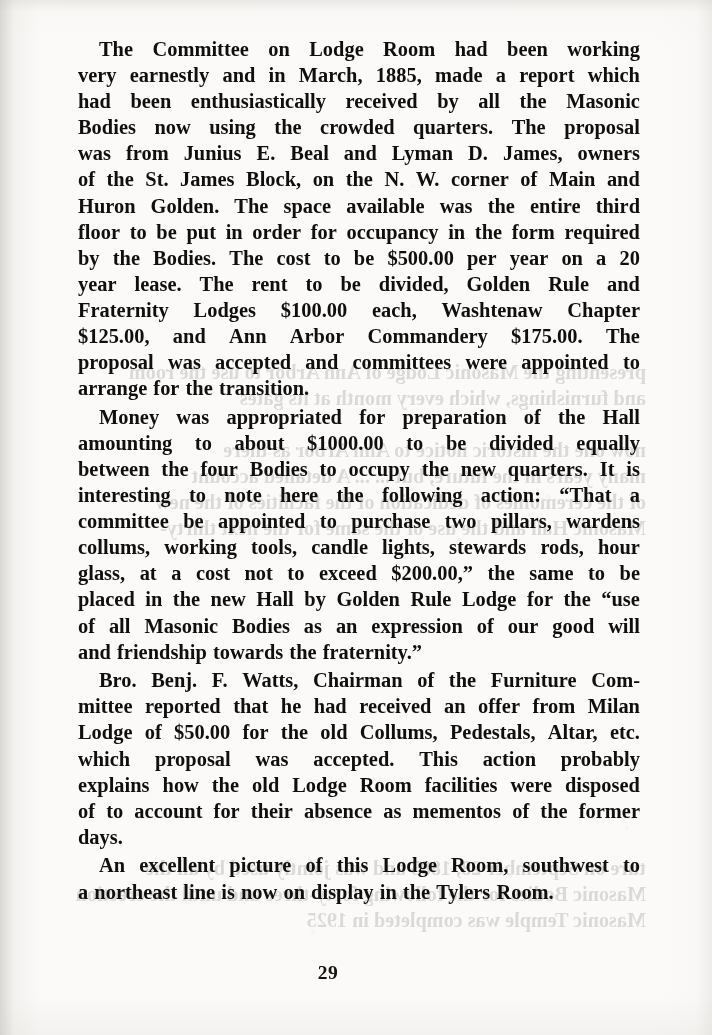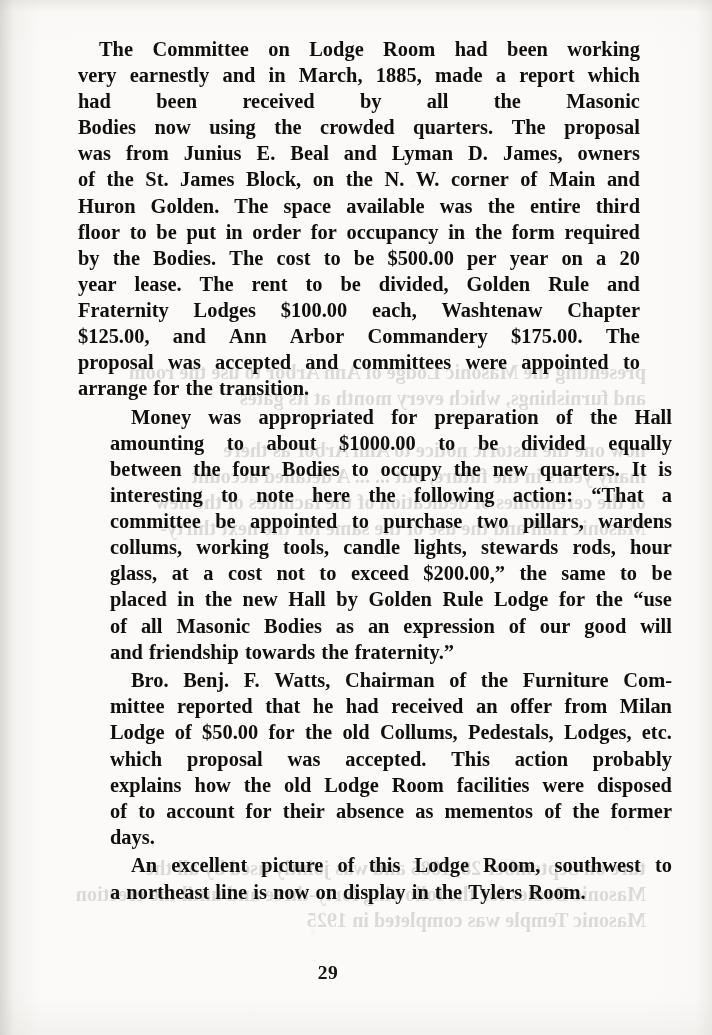--- a/index.html
+++ b/index.html
@@ -76,21 +76,21 @@
 
   
   #text {
     position: absolute;
     left: 0;
     top: 0;
     width: 615px;
   }
 
   .para { margin: 0; }
-  .para.gap { margin-top: 2.5px; padding-left: 32px; }
+  .para.gap { margin-top: 2.5px; }
 
   .ln {
     position: relative;
     display: flex;
     width: 562px;
     margin-left: 78px;
     height: 26.1px;
     line-height: 26.1px;
     color: #100f0e;
     font-size: 20.4px;
@@ -158,21 +158,21 @@
       <span class="bl">&nbsp;</span>
       <span class="bl">ture on September 28, 1885 and was jointly used by all the</span>
       <span class="bl">Masonic Bodies for the following forty-three and until the erection</span>
       <span class="bl">Masonic Temple was completed in 1925</span>
     </div>
 
   <div id="text" style="padding-top: 36px;">
       <div class="para">
         <div class="ln just ind"><span class="w">The</span><span class="w">Committee</span><span class="w">on</span><span class="w">Lodge</span><span class="w">Room</span><span class="w">had</span><span class="w">been</span><span class="w">working</span></div>
         <div class="ln just"><span class="w">very</span><span class="w">earnestly</span><span class="w">and</span><span class="w">in</span><span class="w">March,</span><span class="w">1885,</span><span class="w">made</span><span class="w">a</span><span class="w">report</span><span class="w">which</span></div>
-        <div class="ln just"><span class="w">had</span><span class="w">been</span><span class="w">received</span><span class="w">by</span><span class="w">all</span><span class="w">the</span><span class="w">Masonic</span></div>
+        <div class="ln just"><span class="w">had</span><span class="w">been</span><span class="w">enthusiastically</span><span class="w">received</span><span class="w">by</span><span class="w">all</span><span class="w">the</span><span class="w">Masonic</span></div>
         <div class="ln just"><span class="w">Bodies</span><span class="w">now</span><span class="w">using</span><span class="w">the</span><span class="w">crowded</span><span class="w">quarters.</span><span class="w">The</span><span class="w">proposal</span></div>
         <div class="ln just"><span class="w">was</span><span class="w">from</span><span class="w">Junius</span><span class="w">E.</span><span class="w">Beal</span><span class="w">and</span><span class="w">Lyman</span><span class="w">D.</span><span class="w">James,</span><span class="w">owners</span></div>
         <div class="ln just"><span class="w">of</span><span class="w">the</span><span class="w">St.</span><span class="w">James</span><span class="w">Block,</span><span class="w">on</span><span class="w">the</span><span class="w">N.</span><span class="w">W.</span><span class="w">corner</span><span class="w">of</span><span class="w">Main</span><span class="w">and</span></div>
         <div class="ln just"><span class="w">Huron</span><span class="w">Golden.</span><span class="w">The</span><span class="w">space</span><span class="w">available</span><span class="w">was</span><span class="w">the</span><span class="w">entire</span><span class="w">third</span></div>
         <div class="ln just"><span class="w">floor</span><span class="w">to</span><span class="w">be</span><span class="w">put</span><span class="w">in</span><span class="w">order</span><span class="w">for</span><span class="w">occupancy</span><span class="w">in</span><span class="w">the</span><span class="w">form</span><span class="w">required</span></div>
         <div class="ln just"><span class="w">by</span><span class="w">the</span><span class="w">Bodies.</span><span class="w">The</span><span class="w">cost</span><span class="w">to</span><span class="w">be</span><span class="w">$500.00</span><span class="w">per</span><span class="w">year</span><span class="w">on</span><span class="w">a</span><span class="w">20</span></div>
         <div class="ln just"><span class="w">year</span><span class="w">lease.</span><span class="w">The</span><span class="w">rent</span><span class="w">to</span><span class="w">be</span><span class="w">divided,</span><span class="w">Golden</span><span class="w">Rule</span><span class="w">and</span></div>
         <div class="ln just"><span class="w">Fraternity</span><span class="w">Lodges</span><span class="w">$100.00</span><span class="w">each,</span><span class="w">Washtenaw</span><span class="w">Chapter</span></div>
         <div class="ln just"><span class="w">$125.00,</span><span class="w">and</span><span class="w">Ann</span><span class="w">Arbor</span><span class="w">Commandery</span><span class="w">$175.00.</span><span class="w">The</span></div>
         <div class="ln just"><span class="w">proposal</span><span class="w">was</span><span class="w">accepted</span><span class="w">and</span><span class="w">committees</span><span class="w">were</span><span class="w">appointed</span><span class="w">to</span></div>
@@ -186,21 +186,21 @@
         <div class="ln just"><span class="w">committee</span><span class="w">be</span><span class="w">appointed</span><span class="w">to</span><span class="w">purchase</span><span class="w">two</span><span class="w">pillars,</span><span class="w">wardens</span></div>
         <div class="ln just"><span class="w">collums,</span><span class="w">working</span><span class="w">tools,</span><span class="w">candle</span><span class="w">lights,</span><span class="w">stewards</span><span class="w">rods,</span><span class="w">hour</span></div>
         <div class="ln just"><span class="w">glass,</span><span class="w">at</span><span class="w">a</span><span class="w">cost</span><span class="w">not</span><span class="w">to</span><span class="w">exceed</span><span class="w">$200.00,”</span><span class="w">the</span><span class="w">same</span><span class="w">to</span><span class="w">be</span></div>
         <div class="ln just"><span class="w">placed</span><span class="w">in</span><span class="w">the</span><span class="w">new</span><span class="w">Hall</span><span class="w">by</span><span class="w">Golden</span><span class="w">Rule</span><span class="w">Lodge</span><span class="w">for</span><span class="w">the</span><span class="w">“use</span></div>
         <div class="ln just"><span class="w">of</span><span class="w">all</span><span class="w">Masonic</span><span class="w">Bodies</span><span class="w">as</span><span class="w">an</span><span class="w">expression</span><span class="w">of</span><span class="w">our</span><span class="w">good</span><span class="w">will</span></div>
         <div class="ln last"><span class="w">and</span><span class="w">friendship</span><span class="w">towards</span><span class="w">the</span><span class="w">fraternity.”</span></div>
       </div>
       <div class="para gap">
         <div class="ln just ind"><span class="w">Bro.</span><span class="w">Benj.</span><span class="w">F.</span><span class="w">Watts,</span><span class="w">Chairman</span><span class="w">of</span><span class="w">the</span><span class="w">Furniture</span><span class="w">Com-</span></div>
         <div class="ln just"><span class="w">mittee</span><span class="w">reported</span><span class="w">that</span><span class="w">he</span><span class="w">had</span><span class="w">received</span><span class="w">an</span><span class="w">offer</span><span class="w">from</span><span class="w">Milan</span></div>
-        <div class="ln just"><span class="w">Lodge</span><span class="w">of</span><span class="w">$50.00</span><span class="w">for</span><span class="w">the</span><span class="w">old</span><span class="w">Collums,</span><span class="w">Pedestals,</span><span class="w">Lodges,</span><span class="w">etc.</span></div>
+        <div class="ln just"><span class="w">Lodge</span><span class="w">of</span><span class="w">$50.00</span><span class="w">for</span><span class="w">the</span><span class="w">old</span><span class="w">Collums,</span><span class="w">Pedestals,</span><span class="w">Altar,</span><span class="w">etc.</span></div>
         <div class="ln just"><span class="w">which</span><span class="w">proposal</span><span class="w">was</span><span class="w">accepted.</span><span class="w">This</span><span class="w">action</span><span class="w">probably</span></div>
         <div class="ln just"><span class="w">explains</span><span class="w">how</span><span class="w">the</span><span class="w">old</span><span class="w">Lodge</span><span class="w">Room</span><span class="w">facilities</span><span class="w">were</span><span class="w">disposed</span></div>
         <div class="ln just"><span class="w">of</span><span class="w">to</span><span class="w">account</span><span class="w">for</span><span class="w">their</span><span class="w">absence</span><span class="w">as</span><span class="w">mementos</span><span class="w">of</span><span class="w">the</span><span class="w">former</span></div>
         <div class="ln last"><span class="w">days.</span></div>
       </div>
       <div class="para gap">
         <div class="ln just ind"><span class="w">An</span><span class="w">excellent</span><span class="w">picture</span><span class="w">of</span><span class="w">this</span><span class="w">Lodge</span><span class="w">Room,</span><span class="w">southwest</span><span class="w">to</span></div>
         <div class="ln last"><span class="w">a</span><span class="w">northeast</span><span class="w">line</span><span class="w">is</span><span class="w">now</span><span class="w">on</span><span class="w">display</span><span class="w">in</span><span class="w">the</span><span class="w">Tylers</span><span class="w">Room.</span></div>
       </div>
     </div>

